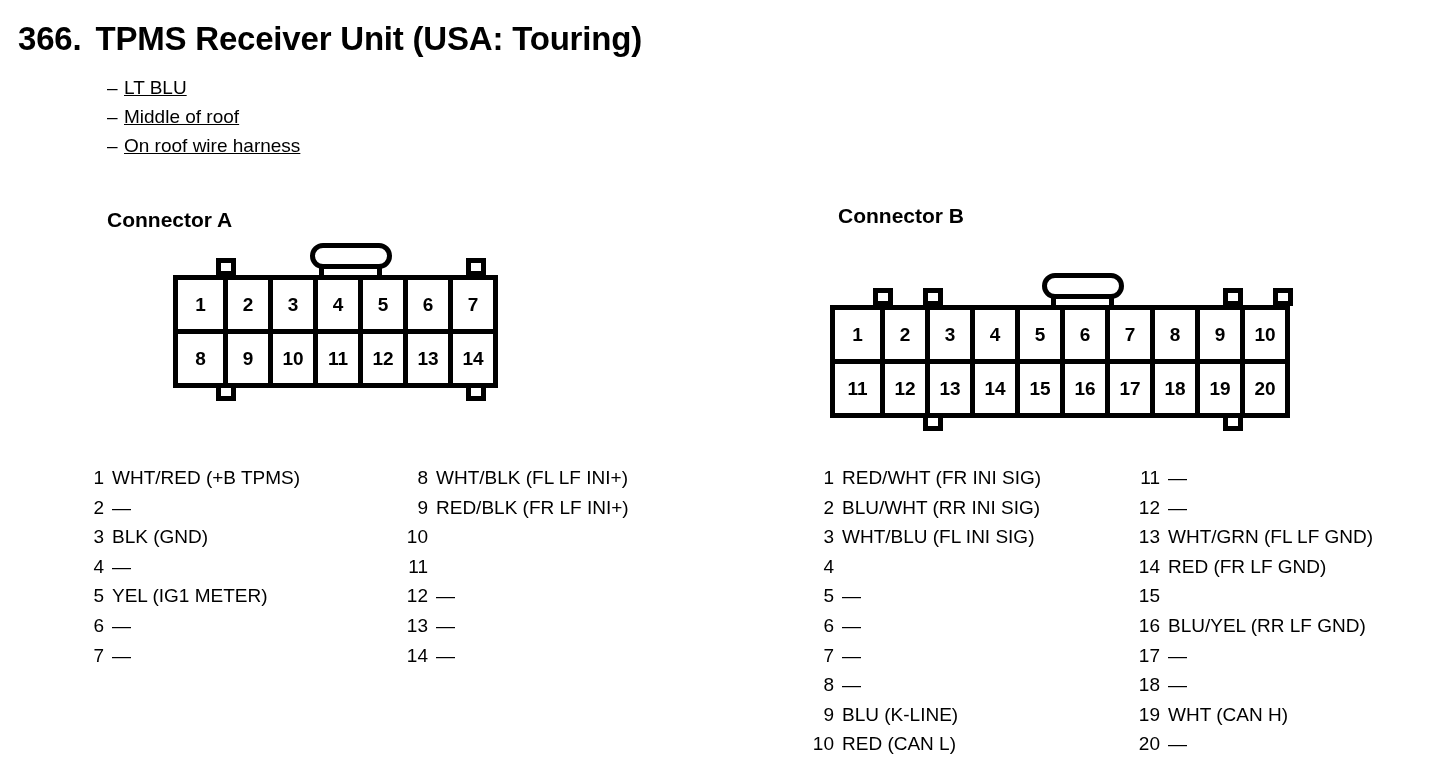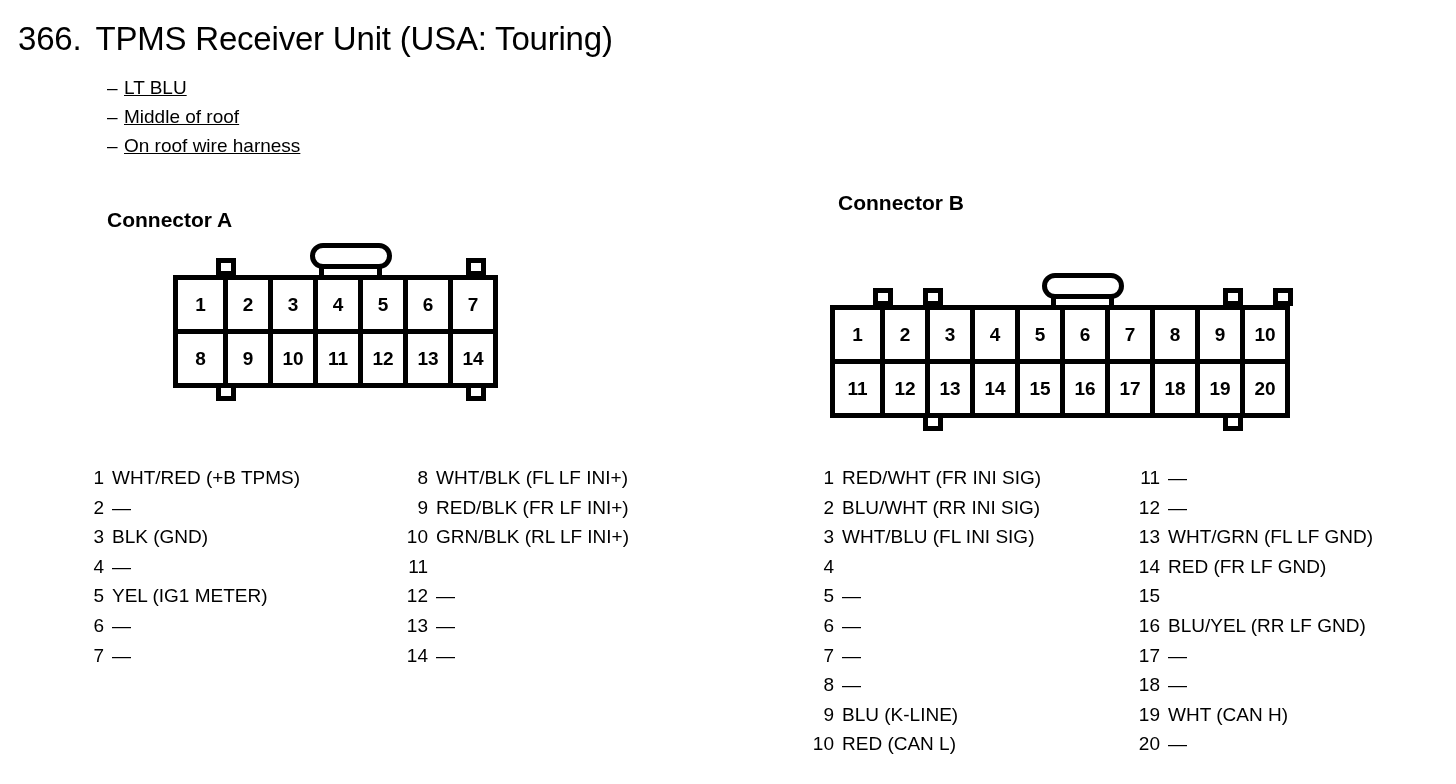--- a/index.html
+++ b/index.html
@@ -15,21 +15,21 @@
     color: #000000;
     overflow: hidden;
   }
 
   
   #page-title {
     position: absolute;
     left: 18px;
     top: 20px;
     font-size: 33px;
-    font-weight: normal;
+    font-weight: bold;
     letter-spacing: -0.2px;
     white-space: nowrap;
   }
   #title-number {
     display: inline-block;
     margin-right: 14px;
   }
 
   #notes {
     position: absolute;
@@ -48,21 +48,21 @@
   }
 
   
   .conn-heading {
     position: absolute;
     font-size: 21px;
     font-weight: bold;
     white-space: nowrap;
   }
   #heading-a { left: 107px; top: 208px; }
-  #heading-b { left: 838px; top: 191px; }
+  #heading-b { left: 838px; top: 204px; }
 
   .connector {
     position: absolute;
   }
   #connector-a-diagram { left: 173px; top: 243px; }
   #connector-b-diagram { left: 830px; top: 273px; }
 
   .conn-body {
     position: absolute;
     top: 32px;
@@ -265,21 +265,20 @@
     <div class="pin-line">
       <span class="pin-no">8</span>
       <span class="pin-desc">WHT/BLK (FL LF INI+)</span>
     </div>
     <div class="pin-line">
       <span class="pin-no">9</span>
       <span class="pin-desc">RED/BLK (FR LF INI+)</span>
     </div>
     <div class="pin-line">
       <span class="pin-no">10</span>
-      <span class="pin-desc">GRN/BLK (RL LF INI+)</span>
     </div>
     <div class="pin-line">
       <span class="pin-no">11</span>
     </div>
     <div class="pin-line">
       <span class="pin-no">12</span>
       <span class="pin-desc">—</span>
     </div>
     <div class="pin-line">
       <span class="pin-no">13</span>

